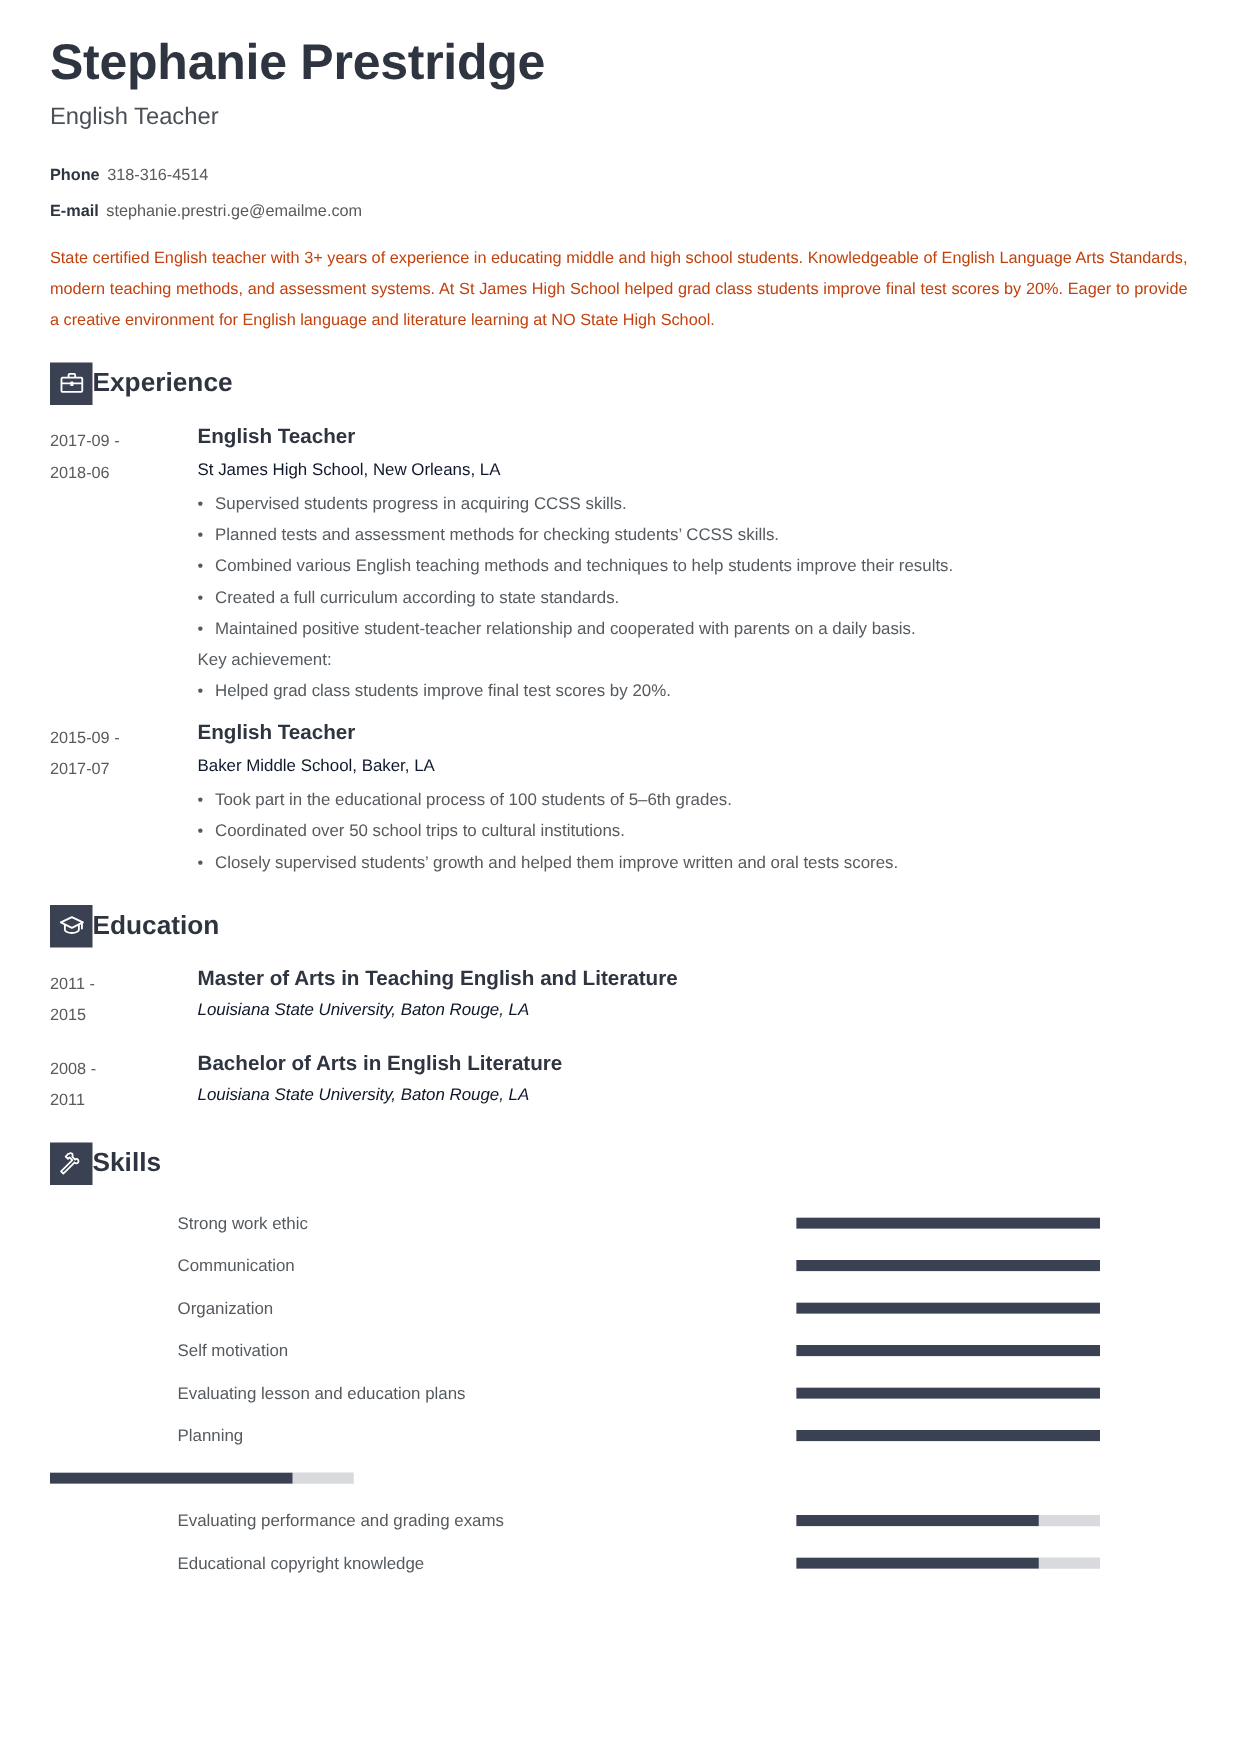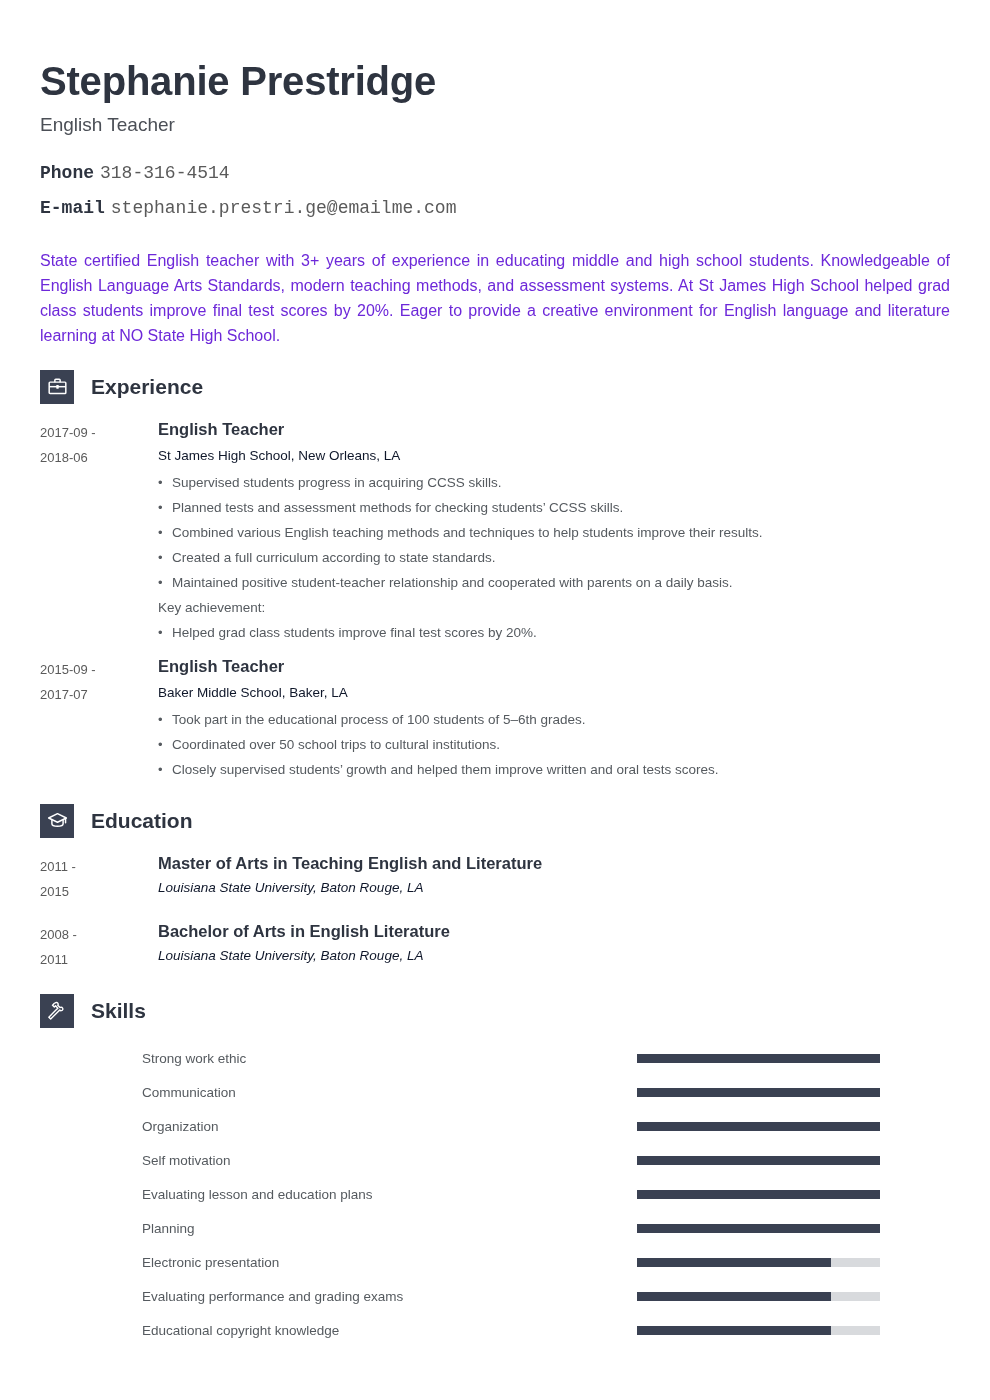--- a/index.html
+++ b/index.html
@@ -13,73 +13,72 @@
     width: 990px;
     height: 1400px;
     font-family: "Liberation Sans", sans-serif;
     color: #5a5a5a;
     -webkit-font-smoothing: antialiased;
   }
   .page {
     position: relative;
     width: 990px;
     min-height: 1400px;
-    padding: 60px 40px 0 40px;
+    padding: 29px 40px 0 40px;
     background: #fff;
   }
 
   
   .name {
     font-size: 40px;
     font-weight: bold;
     color: #2e3440;
     letter-spacing: -0.2px;
     line-height: 1.05;
     margin: 0 0 12px 0;
   }
   .job-title {
     font-size: 19px;
     font-weight: normal;
     color: #4b4f56;
     margin: 0 0 26px 0;
     line-height: 1.2;
   }
   .contact-row {
-    font-size: 18px;
+    font-size: 13px;
     line-height: 1.2;
     margin-bottom: 14px;
-    font-family: Liberation Mono, monospace;
   }
   .contact-label {
     font-weight: bold;
     color: #2e3440;
     margin-right: 6px;
   }
   .contact-value {
     color: #5a5a5a;
   }
 
   
   .summary {
-    margin-top: 28px;
-    font-size: 16px;
+    margin-top: 16px;
+    font-size: 13px;
     line-height: 25px;
-    color: #6d28d9;
+    color: #c2410c;
     text-align: justify;
     text-justify: inter-word;
   }
 
   
   .section {
     margin-top: 22px;
   }
   .section-head {
     display: flex;
     align-items: center;
-    gap: 17px;
+    gap: 0;
     margin-bottom: 14px;
   }
   .section-icon {
     width: 34px;
     height: 34px;
     background: #3a4152;
     display: flex;
     align-items: center;
     justify-content: center;
     flex: 0 0 34px;
@@ -338,21 +337,20 @@
             <span class="fill" style="width: 100%;"></span>
           </span>
       </div>
       <div class="skill-row">
         <span class="skill-label">Planning</span>
         <span class="skill-bar">
             <span class="fill" style="width: 100%;"></span>
           </span>
       </div>
       <div class="skill-row">
-        <span class="skill-label">Electronic presentation</span>
         <span class="skill-bar">
             <span class="fill" style="width: 80%;"></span>
           </span>
       </div>
       <div class="skill-row">
         <span class="skill-label">Evaluating performance and grading exams</span>
         <span class="skill-bar">
             <span class="fill" style="width: 80%;"></span>
           </span>
       </div>

